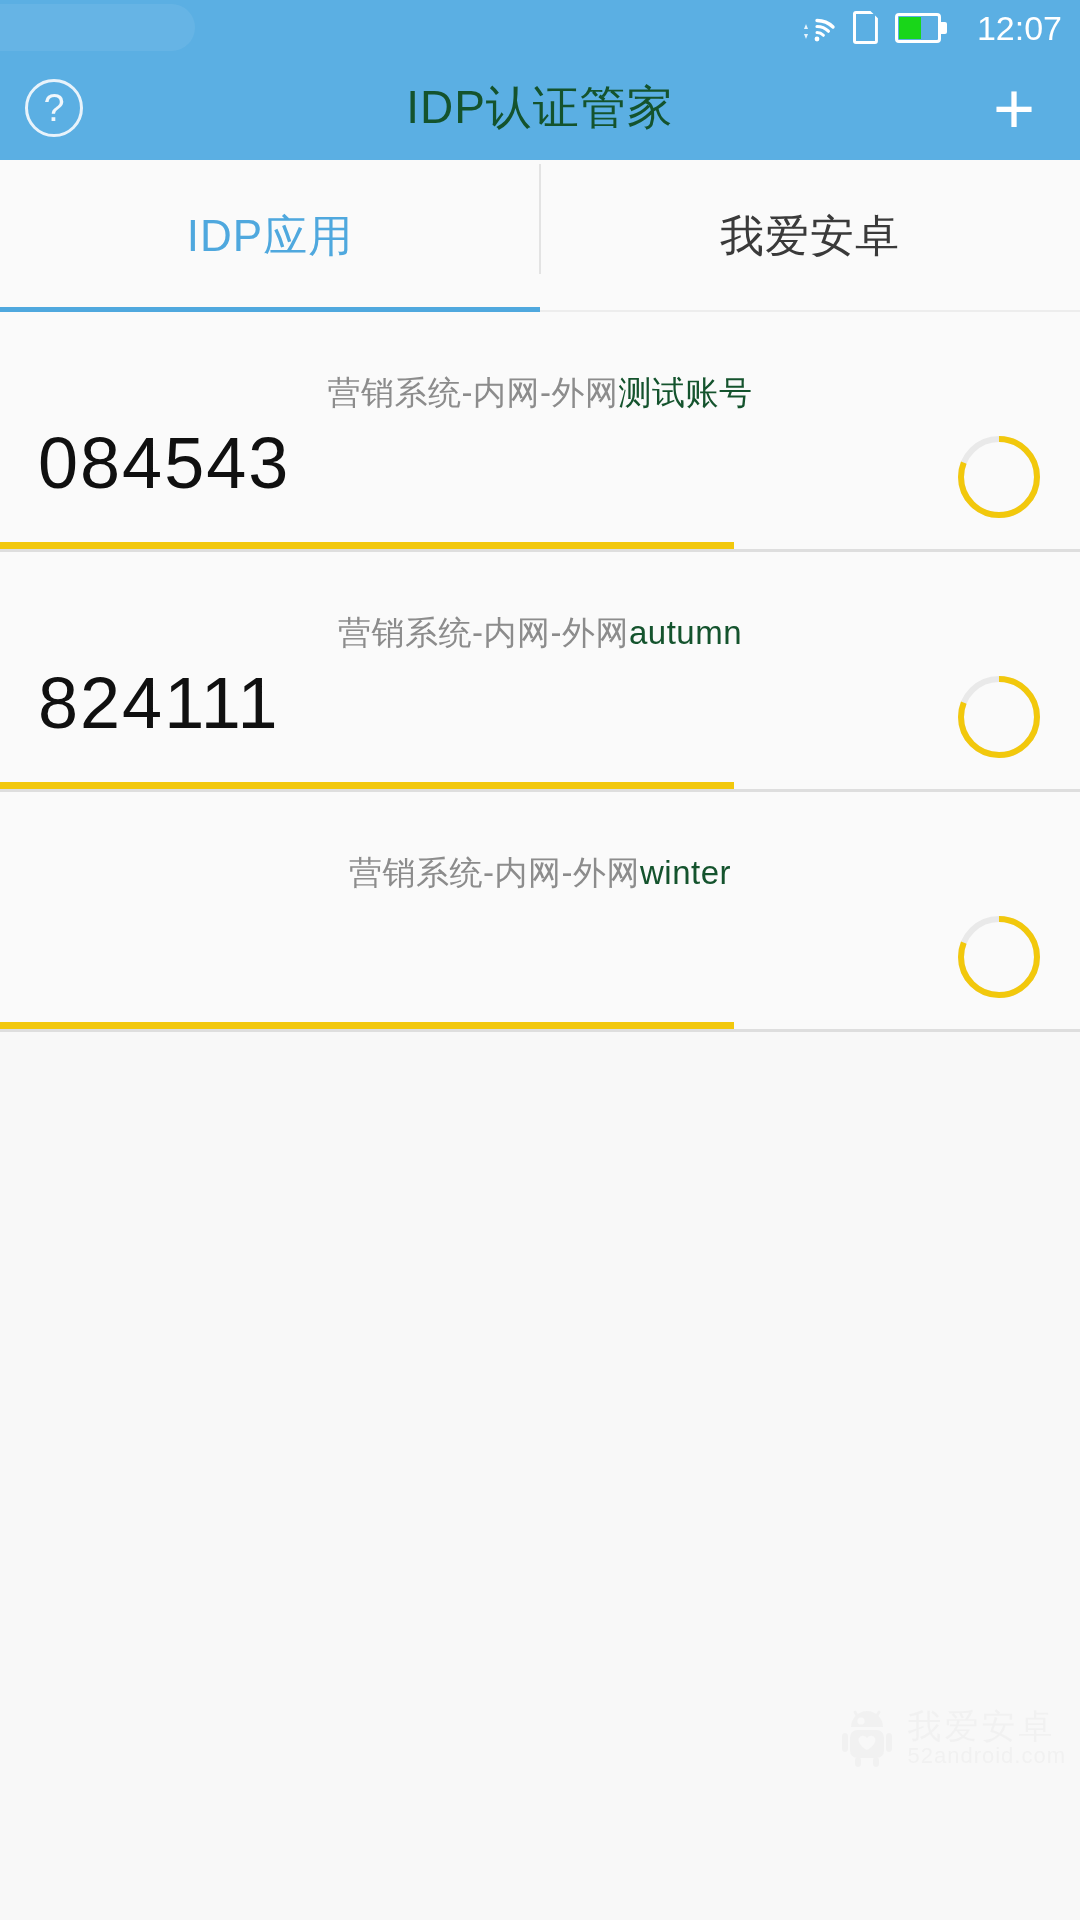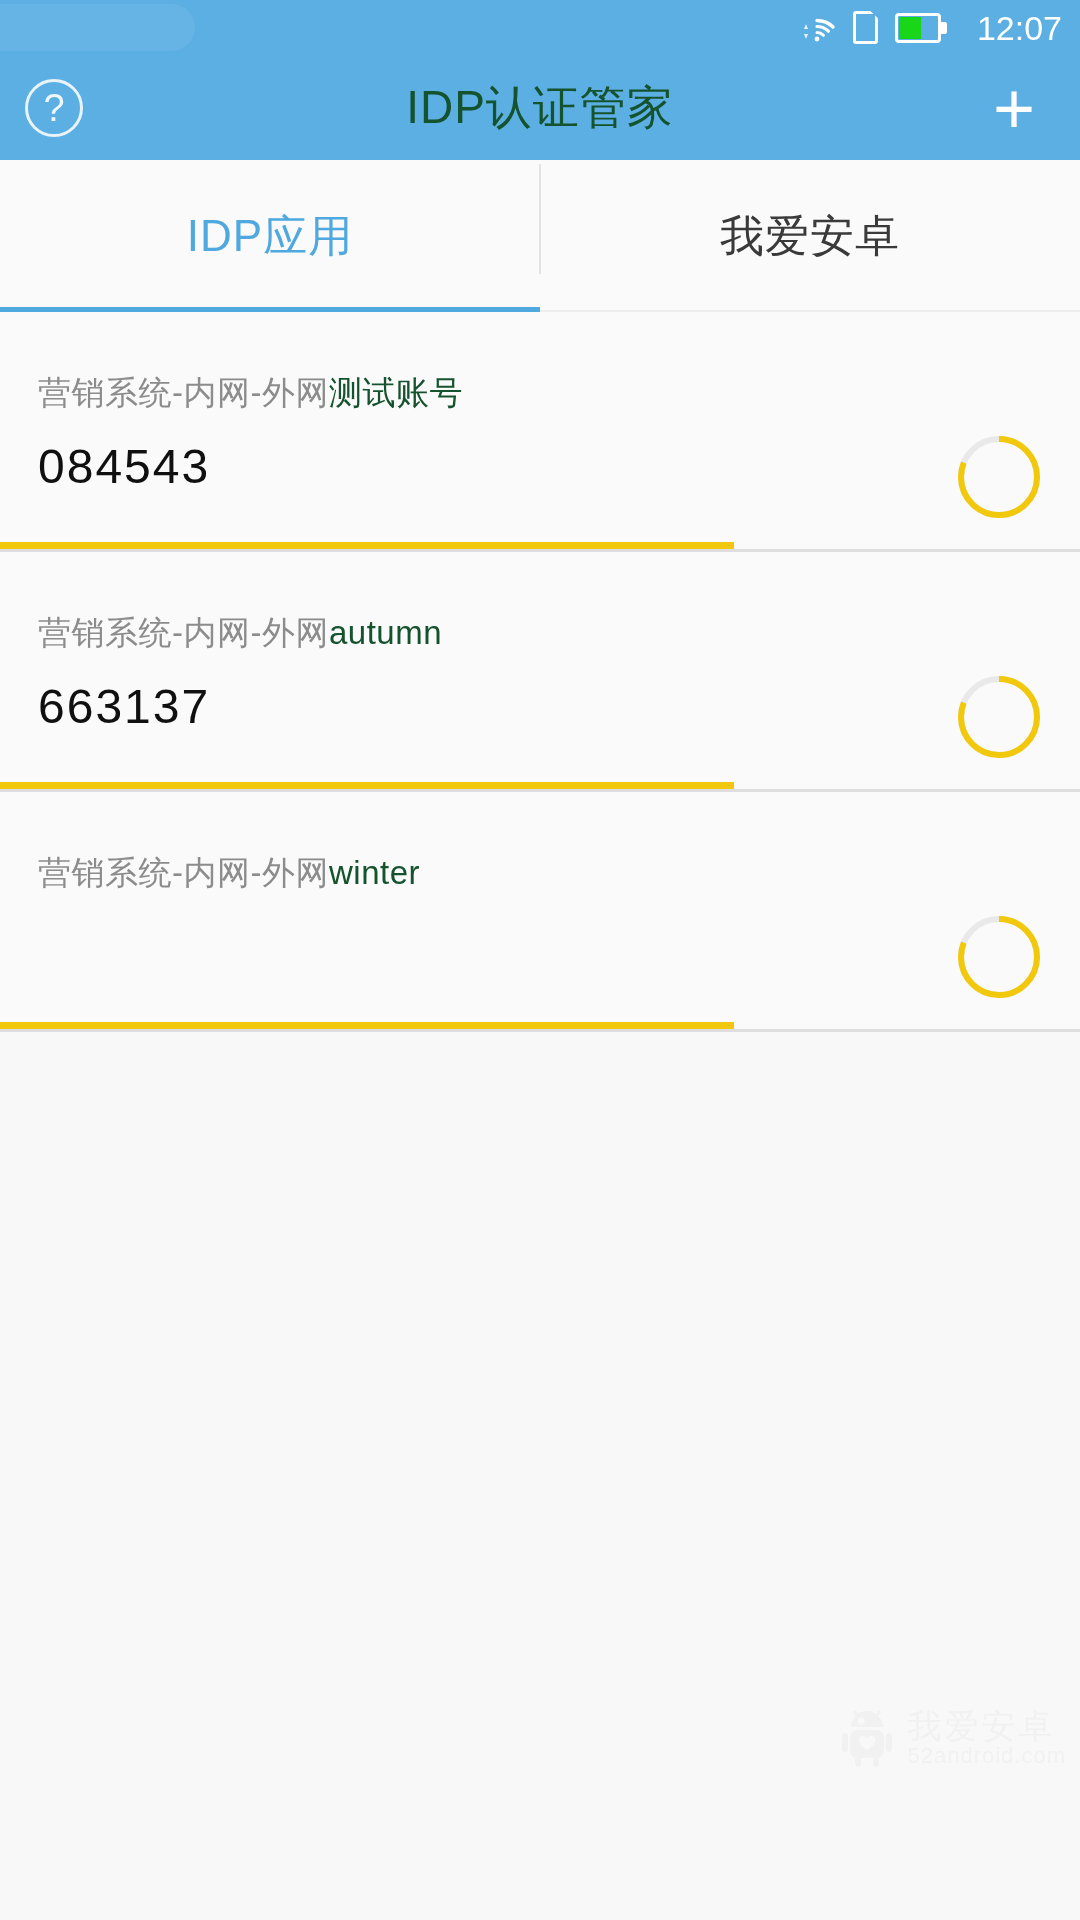--- a/index.html
+++ b/index.html
@@ -92,28 +92,28 @@
   .tabs-baseline {
     position:absolute; left:540px; bottom:0; width:540px; height:2px;
     background:#EDEDED;
   }
 
   
   .list { position:absolute; top:312px; left:0; width:1080px; }
   .otp-item { position:relative; width:1080px; height:230px; background:#FAFAFA; }
   .otp-row-top {
     position:absolute; left:0; top:58px; width:1080px; height:46px;
-    display:flex; align-items:center; justify-content:flex-start;
+    display:flex; align-items:center; justify-content:center;
     padding:0 38px;
   }
   .otp-label { font-size:33px; color:#8C8C8C; letter-spacing:0.5px; }
   .otp-account { font-size:33px; color:#14532d; letter-spacing:0.5px; }
   .otp-code {
-    position:absolute; left:38px; top:129px;
-    font-size:48px; color:#101010; letter-spacing:2px; line-height:1.1;
+    position:absolute; left:38px; top:112px;
+    font-size:72px; color:#101010; letter-spacing:2px; line-height:1.1;
   }
   .otp-ring {
     position:absolute; right:38px; top:122px; width:86px; height:86px;
   }
   .otp-ring svg { display:block; width:86px; height:86px; }
 
   .divider { position:relative; width:1080px; height:10px; background:#FAFAFA; }
   .divider .bar-yellow {
     position:absolute; left:0; top:0; height:7px; background:#F2C80C;
   }
@@ -213,21 +213,21 @@
       <div class="bar-gray"></div>
       <div class="bar-yellow" style="width: 68%; background: rgb(242, 200, 12);"></div>
       <div class="bar-gray-right" style="width:32%"></div>
     </div>
 
     <div class="otp-item">
       <div class="otp-row-top">
         <span class="otp-label">营销系统-内网-外网</span>
         <span class="otp-account">autumn</span>
       </div>
-      <div class="otp-code">663137</div>
+      <div class="otp-code">824111</div>
       <div class="otp-ring">
         <svg viewBox="0 0 86 86" aria-hidden="true">
           <circle cx="43" cy="43" r="38" fill="none" stroke="#E9E9E9" stroke-width="6"></circle>
           <circle cx="43" cy="43" r="38" fill="none" stroke="#F2C80C" stroke-width="6" stroke-linecap="butt" stroke-dasharray="193.4 45.4" transform="rotate(-90 43 43)"></circle>
         </svg>
       </div>
     </div>
     <div class="divider">
       <div class="bar-gray"></div>
       <div class="bar-yellow" style="width: 68%; background: rgb(242, 200, 12);"></div>

